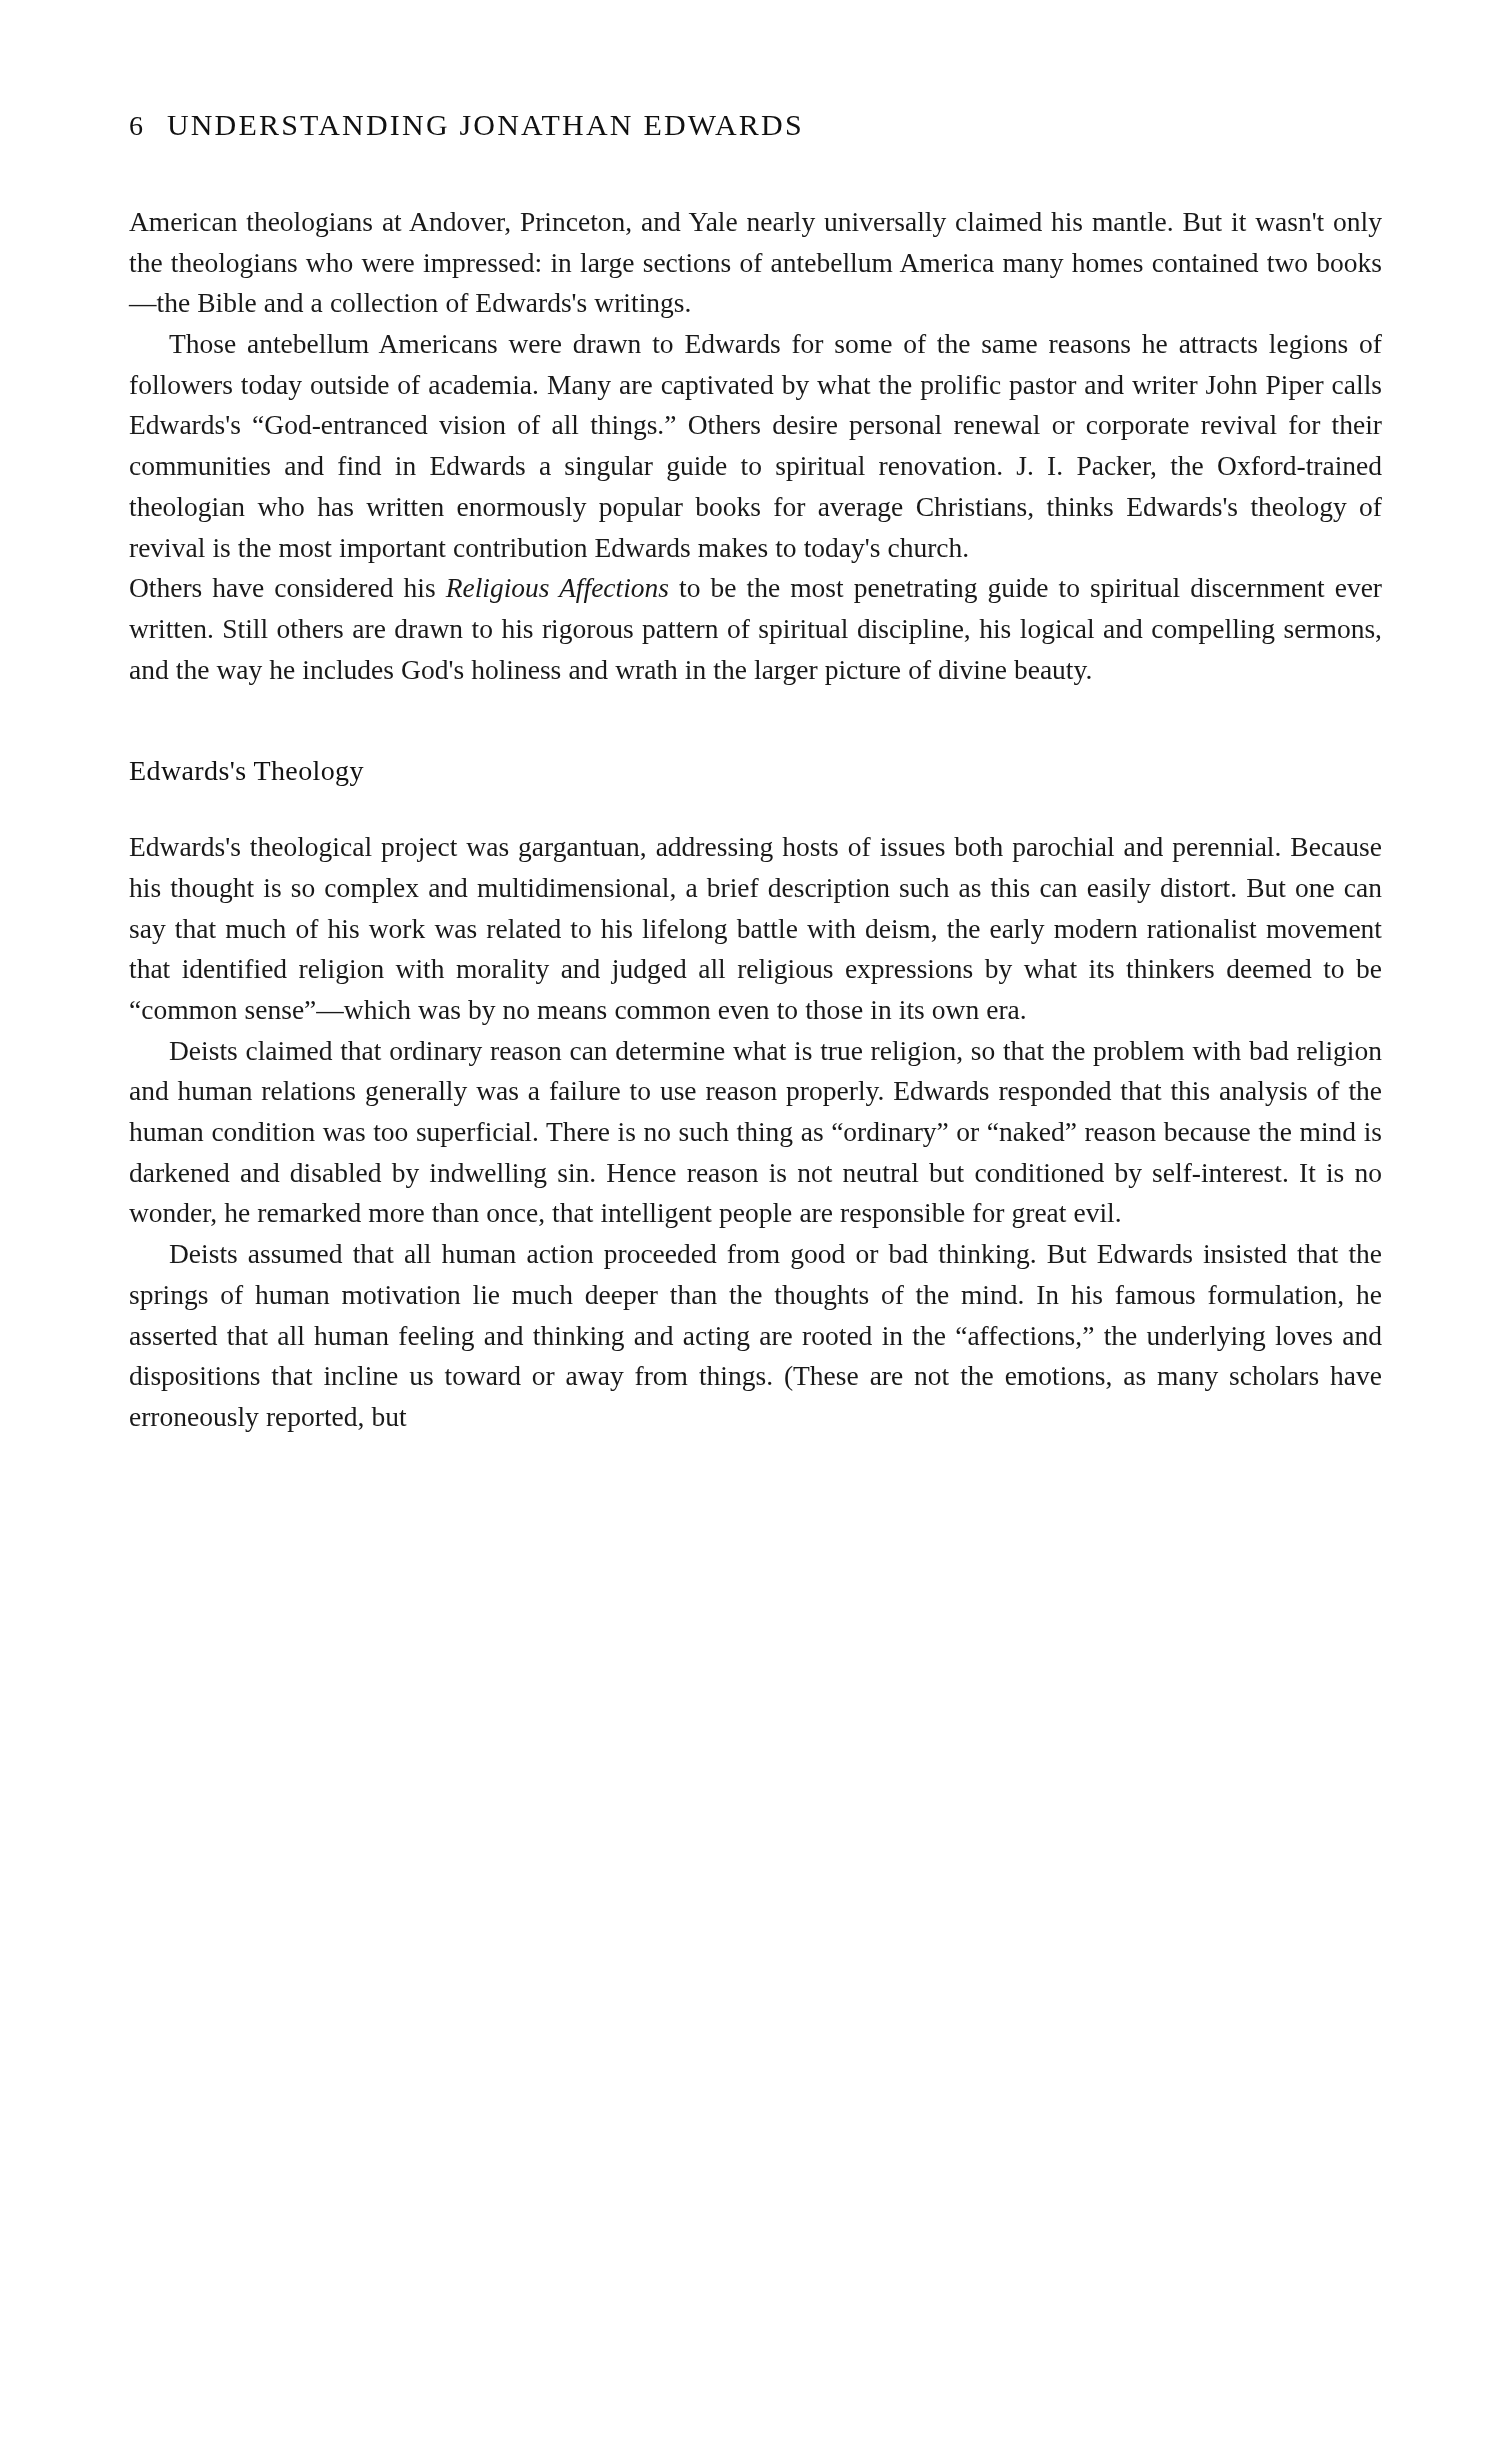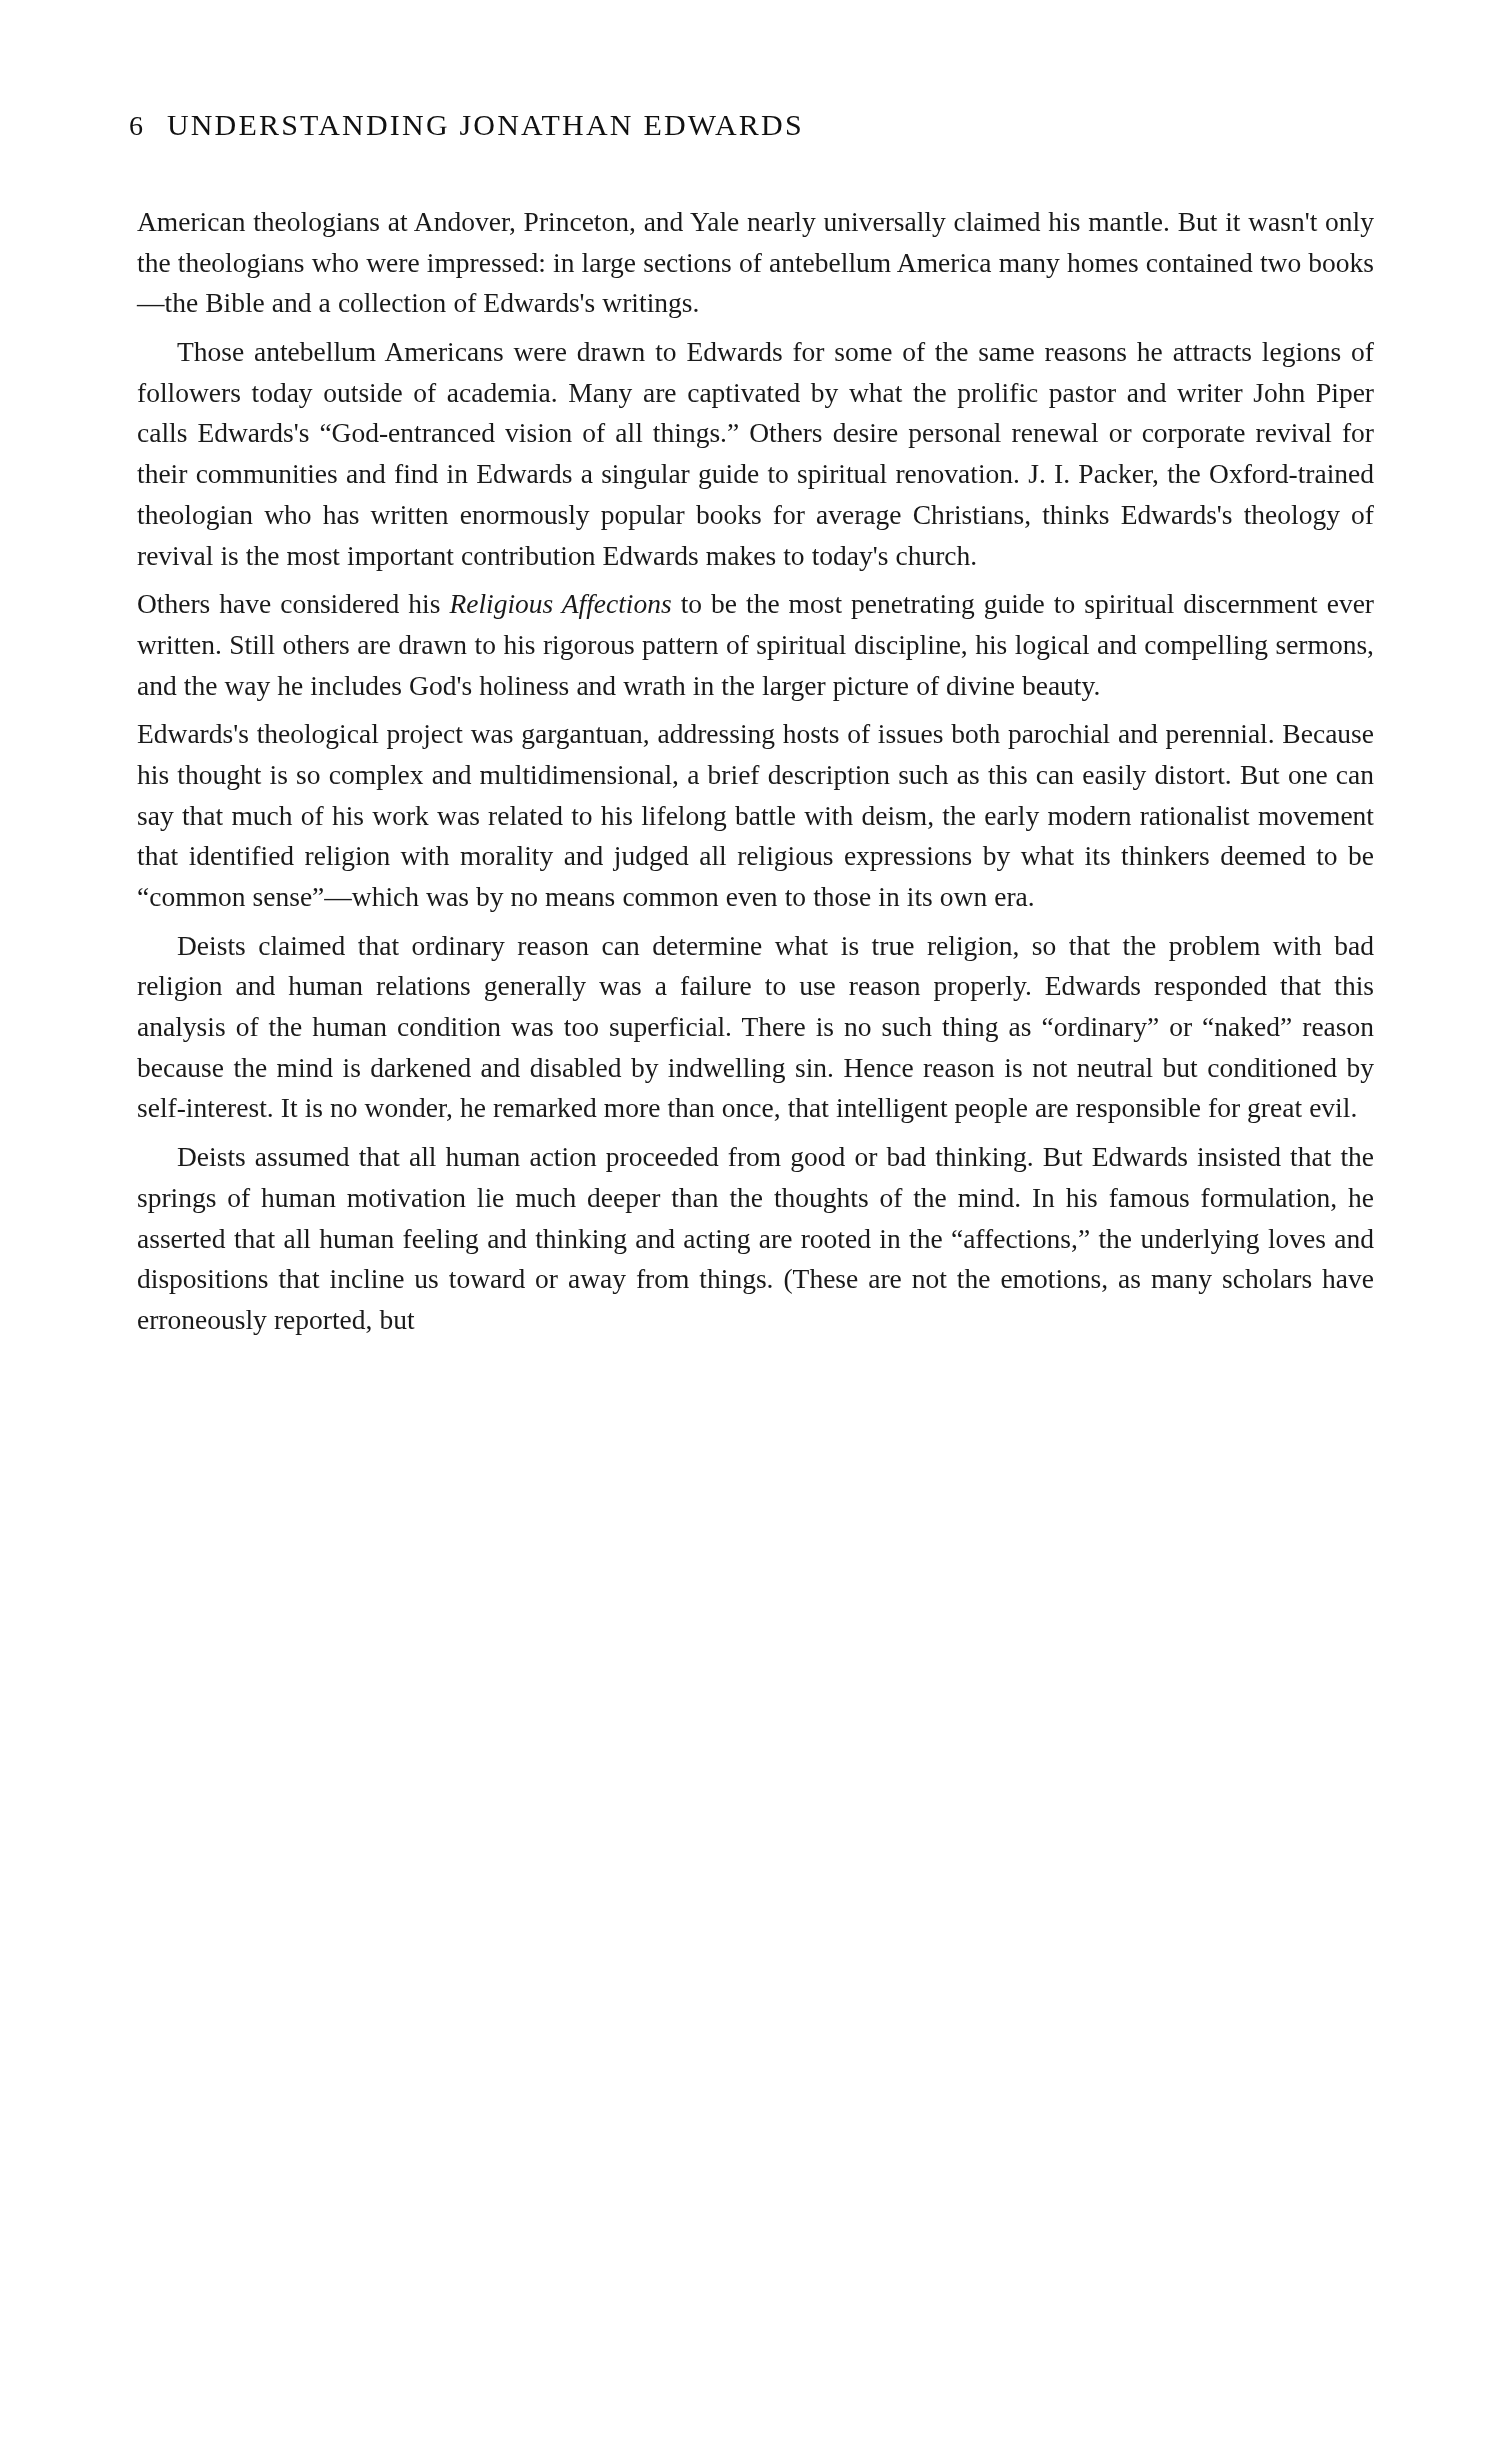--- a/index.html
+++ b/index.html
@@ -43,21 +43,21 @@
     font-size: 30px;
     letter-spacing: 2.2px;
     font-variant: small-caps;
     text-transform: uppercase;
     color: #111;
   }
   p.body {
     font-size: 27.5px;
     line-height: 1.48;
     text-align: justify;
-    margin: 8px;
+    margin: 0;
     text-indent: 0;
     hyphens: manual;
     word-spacing: 0.2px;
   }
   p.body.indent {
     text-indent: 40px;
   }
   .sec-head {
     font-size: 28px;
     margin: 65px 0 40px 0;
@@ -77,20 +77,21 @@
       <span class="folio">6</span>
       <span class="runhead-title">Understanding Jonathan Edwards</span>
     </div>
 
     <p class="body">American theologians at Andover, Princeton, and Yale nearly universally claimed his mantle. But it wasn't only the theologians who were impressed: in large sections of antebellum America many homes contained two books—the Bible and a collection of Edwards's writings.</p>
 
     <p class="body indent">Those antebellum Americans were drawn to Edwards for some of the same reasons he attracts legions of followers today outside of academia. Many are captivated by what the prolific pastor and writer John Piper calls Edwards's “God-entranced vision of all things.” Others desire personal renewal or corporate revival for their communities and find in Edwards a singular guide to spiritual renovation. J. I. Packer, the Oxford-trained theologian who has written enormously popular books for average Christians, thinks Edwards's theology of revival is the most important contribution Edwards makes to today's church.</p>
 
     <p class="body"><span>Others have considered his </span><em class="title">Religious Affections</em><span> to be the most penetrating guide to spiritual discernment ever written. Still others are drawn to his rigorous pattern of spiritual discipline, his logical and compelling sermons, and the way he includes God's holiness and wrath in the larger picture of divine beauty.</span></p>
 
+    <h2 class="sec-head">Edwards's Theology</h2>
 
     <p class="body">Edwards's theological project was gargantuan, addressing hosts of issues both parochial and perennial. Because his thought is so complex and multidimensional, a brief description such as this can easily distort. But one can say that much of his work was related to his lifelong battle with deism, the early modern rationalist movement that identified religion with morality and judged all religious expressions by what its thinkers deemed to be “common sense”—which was by no means common even to those in its own era.</p>
 
     <p class="body indent">Deists claimed that ordinary reason can determine what is true religion, so that the problem with bad religion and human relations generally was a failure to use reason properly. Edwards responded that this analysis of the human condition was too superficial. There is no such thing as “ordinary” or “naked” reason because the mind is darkened and disabled by indwelling sin. Hence reason is not neutral but conditioned by self-interest. It is no wonder, he remarked more than once, that intelligent people are responsible for great evil.</p>
 
     <p class="body indent">Deists assumed that all human action proceeded from good or bad thinking. But Edwards insisted that the springs of human motivation lie much deeper than the thoughts of the mind. In his famous formulation, he asserted that all human feeling and thinking and acting are rooted in the “affections,” the underlying loves and dispositions that incline us toward or away from things. (These are not the emotions, as many scholars have erroneously reported, but</p>
 
   </div>
 </div>
 

